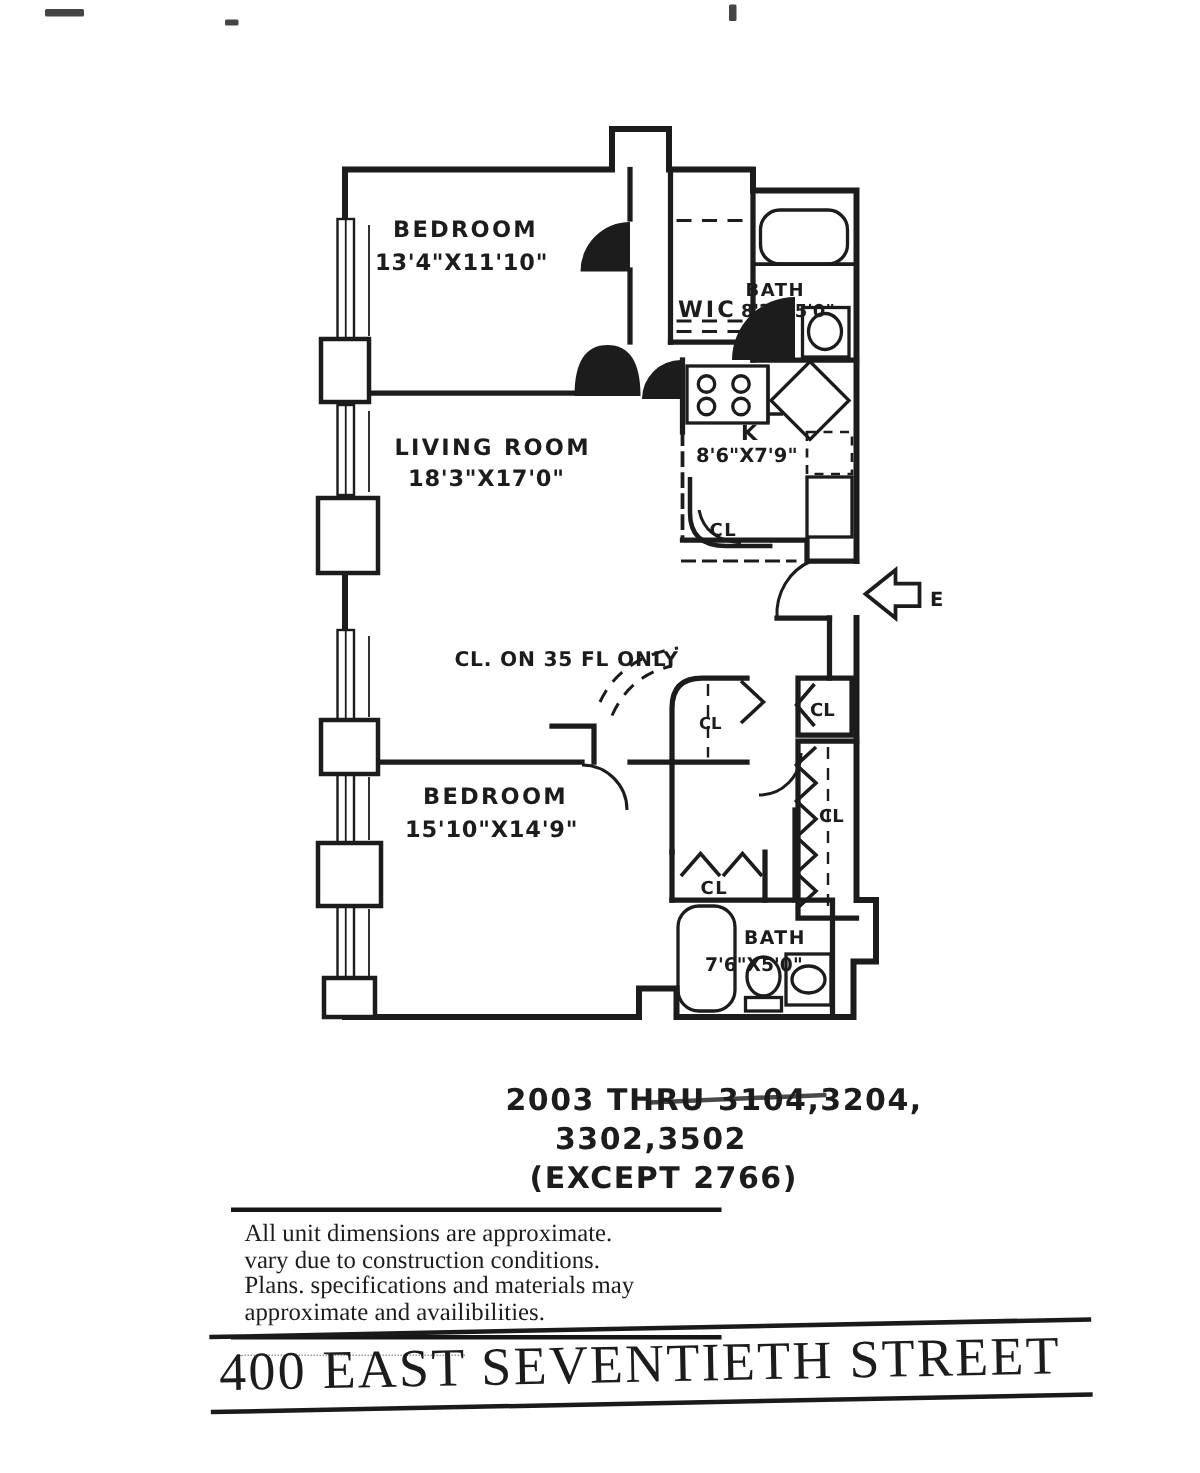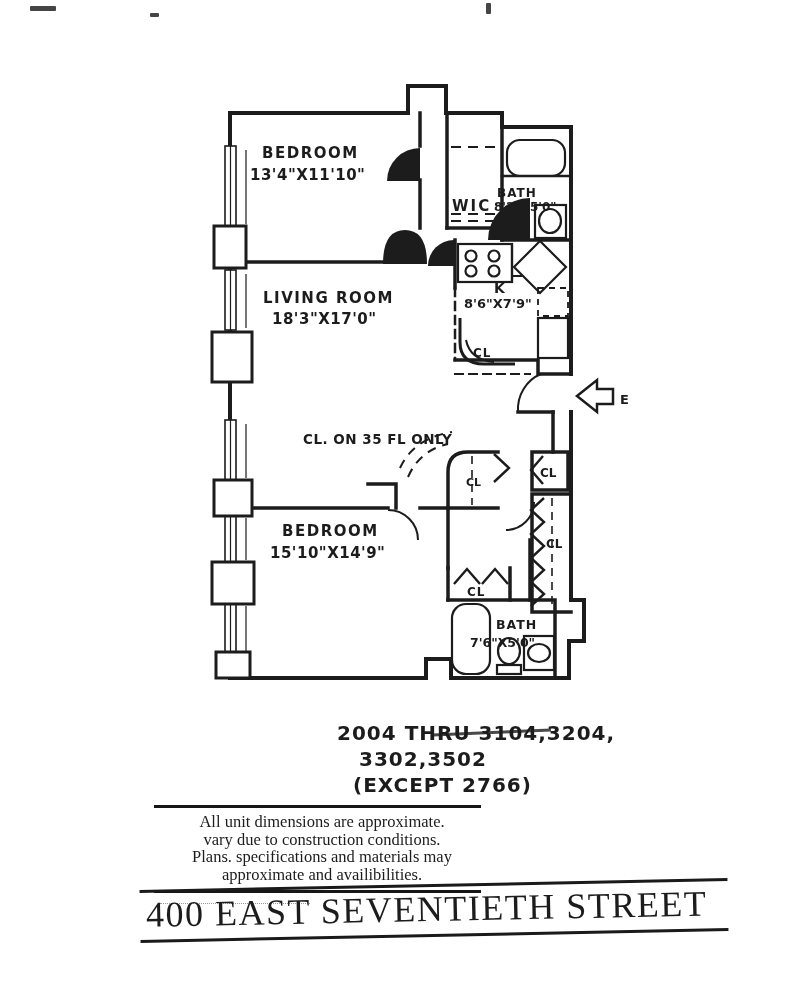--- a/index.html
+++ b/index.html
@@ -5,31 +5,31 @@
   html,body{margin:0;padding:0;background:#ffffff;}
   body{width:800px;height:982px;position:relative;overflow:hidden;
        font-family:"DejaVu Sans",sans-serif;color:#1c1c1c;}
   .page{position:absolute;inset:0;}
   svg{position:absolute;left:0;top:0;}
   .speck{position:absolute;background:#242424;opacity:.85;border-radius:1px;}
 
   
   .units{position:absolute;left:337px;top:720px;width:300px;
          font-weight:bold;font-size:20px;letter-spacing:1px;line-height:26px;}
-  .units .u2{margin-left:22px;}
+  .units .u2{margin-left:33px;}
   .units .u3{margin-left:16px;}
   .units .strike{position:absolute;left:96px;top:11px;width:118px;height:2.5px;
                  background:#1c1c1c;transform:rotate(-2.5deg);opacity:.8;}
 
   
   .disclaimer{position:absolute;left:154px;top:805px;width:318px;
               border-top:3px solid #161616;border-bottom:3px solid #161616;
               padding:5px 0 7px 9px;
               font-family:"Liberation Serif","DejaVu Serif",serif;
-              font-size:16.5px;line-height:17.5px;text-align:center;}
+              font-size:16.5px;line-height:17.5px;}
   .disclaimer .ghost{position:absolute;left:6px;bottom:-14px;width:150px;height:6px;
                      border-bottom:1px dotted #9a9a9a;}
 
   
   .footer-title{position:absolute;left:140px;top:884px;width:578px;
                 transform:rotate(-1.15deg);
                 border-top:3px solid #1a1a1a;border-bottom:3px solid #1a1a1a;
                 padding:1px 4px 4px 6px;
                 font-family:"Liberation Serif","DejaVu Serif",serif;
                 font-size:36px;letter-spacing:1.5px;white-space:nowrap;}
@@ -164,21 +164,21 @@
       <text class="lbl" x="282" y="536" font-size="15" letter-spacing="1.5">BEDROOM</text>
       <text class="lbl" x="270" y="558" font-size="15" letter-spacing="0.5">15'10"X14'9"</text>
       <text class="lbl" x="467" y="596" font-size="12" letter-spacing="1">CL</text>
       <text class="lbl" x="496" y="629" font-size="12.5" letter-spacing="1">BATH</text>
       <text class="lbl" x="470" y="647" font-size="12.5">7'6"X5'0"</text>
       <text class="lbl" x="620" y="404" font-size="13">E</text>
     </g>
   </svg>
 
   <div class="units">
-    <div class="u1">2004 THRU 3104,3204,</div>
+    <div class="u1">2003 THRU 3104,3204,</div>
     <div class="u2">3302,3502</div>
     <div class="u3">(EXCEPT 2766)</div>
     <div class="strike"></div>
   </div>
 
   <div class="disclaimer">
     <div>All unit dimensions are approximate.</div>
     <div>vary due to construction conditions.</div>
     <div>Plans. specifications and materials may</div>
     <div>approximate and availibilities.</div>

